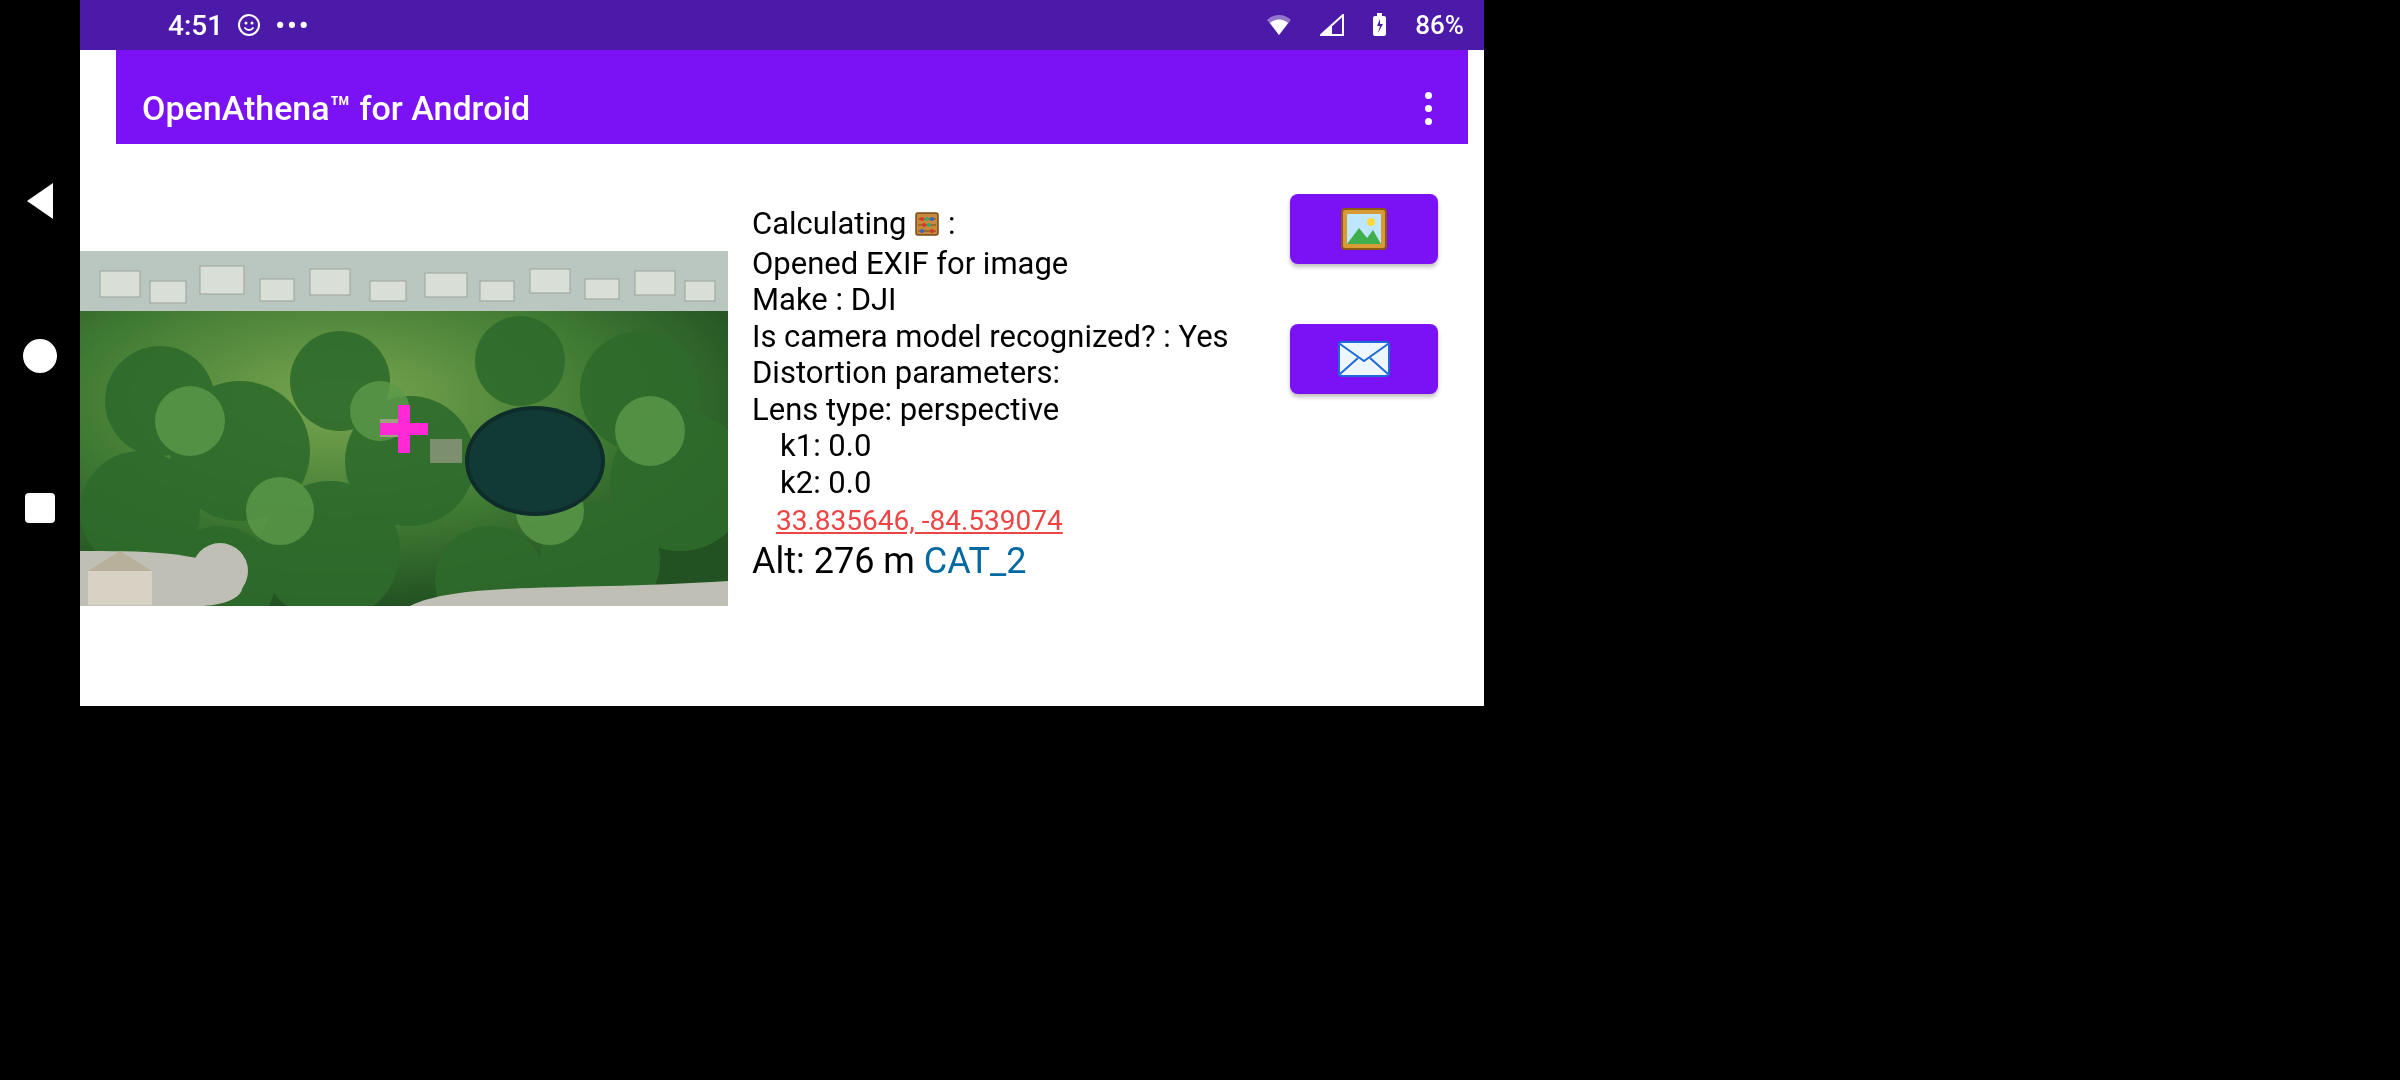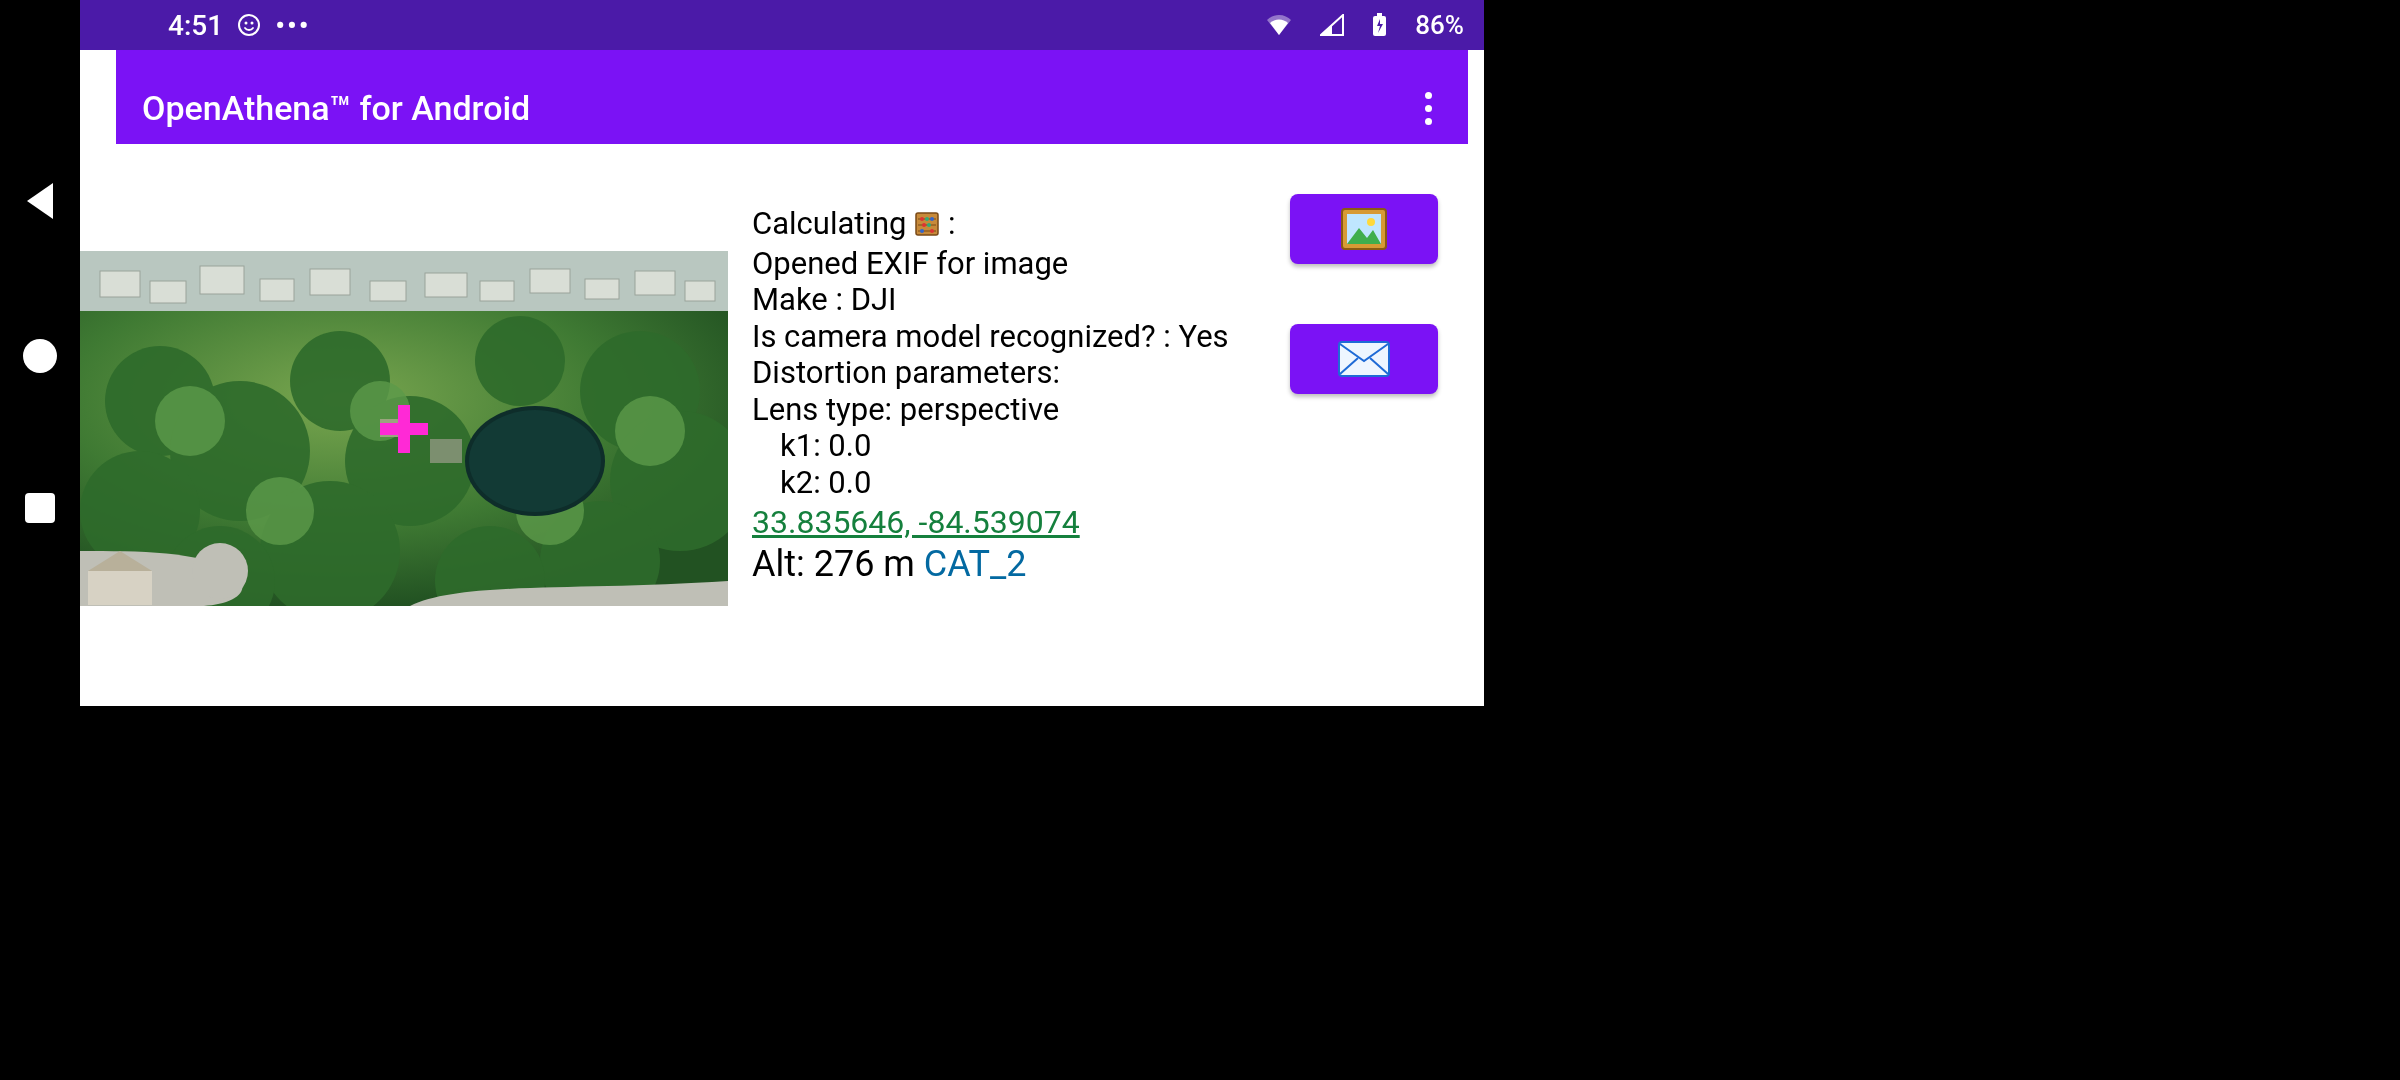--- a/index.html
+++ b/index.html
@@ -26,21 +26,21 @@
   .image-panel { position:absolute; left:0; top:107px; width:648px; height:355px; }
   .aerial { width:100%; height:100%; position:relative; overflow:hidden; }
   .aerial-bg { position:absolute; inset:0; }
   .crosshair { position:absolute; left:50%; top:50%; transform:translate(-50%,-50%); pointer-events:none;}
   .crosshair .h, .crosshair .v { position:absolute; background:#ff29d6;}
   .crosshair .h { width:48px; height:12px; left:-24px; top:-6px;}
   .crosshair .v { width:12px; height:48px; left:-6px; top:-24px;}
   
   .readout { position:absolute; left:672px; top:62px; width:540px; font-size:31px; line-height:1.18; color:#000; }
   .readout .indent { padding-left:28px; }
-  .coord { color:#15803d; text-decoration:underline; font-size:32px; margin-top:2px; display:inline-block;}
+  .coord { color:#ef4444; text-decoration:underline; font-size:28px; margin-top:2px; display:inline-block;margin-left:24px;}
   .altline { font-size:36px; margin-top:2px;}
   .altline .cat { color:#0369a1; }
   
   .side-buttons { position:absolute; right:46px; top:50px; display:flex; flex-direction:column; gap:60px; }
   .btn { width:148px; height:70px; background:#7b12f5; border-radius:8px; display:flex; align-items:center; justify-content:center; box-shadow:0 3px 4px rgba(0,0,0,0.25); cursor:pointer;}
   .btn svg { display:block; }
   
   .pillarbox-right { position:absolute; left:1484px; top:0; width:916px; height:706px; background:#000;}
   .pillarbox-bottom { position:absolute; left:0; top:706px; width:2400px; height:374px; background:#000;}
 </style>

